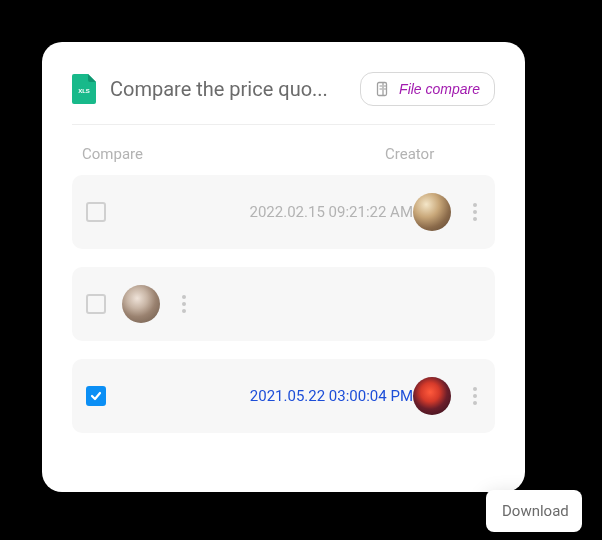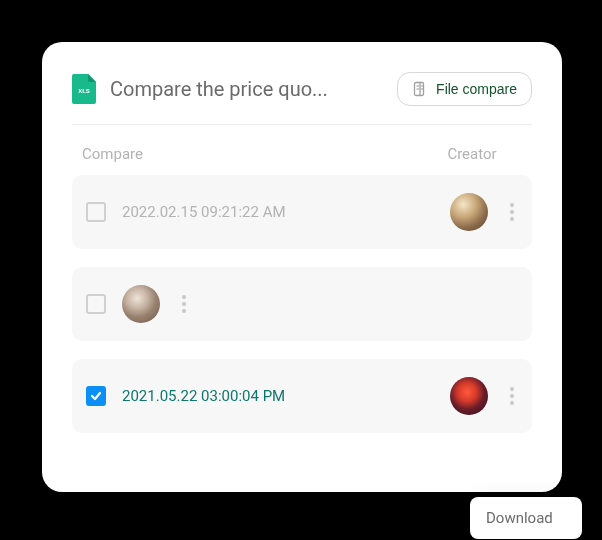--- a/index.html
+++ b/index.html
@@ -7,21 +7,21 @@
     width: 602px;
     height: 540px;
     background: #000;
     font-family: -apple-system, BlinkMacSystemFont, "Segoe UI", Roboto, Arial, sans-serif;
     position: relative;
   }
   .card {
     position: absolute;
     left: 42px;
     top: 42px;
-    width: 520px;
+    width: 483px;
     height: 450px;
     background: #fff;
     border-radius: 20px;
     padding: 30px 30px 20px 30px;
   }
   .header {
     display: flex;
     align-items: center;
     gap: 14px;
     padding-bottom: 18px;
@@ -45,38 +45,40 @@
   .compare-btn {
     display: flex;
     align-items: center;
     gap: 8px;
     padding: 8px 14px;
     border: 1px solid #d8d8d8;
     border-radius: 13px;
     background: #fff;
     cursor: pointer;
     font-size: 14px;
-    color: #14532d;
+    color: #a21caf;
+    font-style: italic;
   }
   .compare-btn svg { display: block; }
   .columns {
     display: flex;
     padding: 20px 10px 12px 10px;
     font-size: 15px;
     color: #b3b3b3;
   }
   .col-edited { flex: 1; }
-  .col-creator { width: 100px; text-align: center; }
+  .col-creator { width: 100px; }
   .row {
     display: flex;
     align-items: center;
     background: #f7f7f7;
     border-radius: 10px;
     padding: 18px 14px;
     margin-bottom: 18px;
+    text-align: right;
   }
   .checkbox {
     width: 20px;
     height: 20px;
     border: 2px solid #d0d0d0;
     border-radius: 3px;
     margin-right: 16px;
     cursor: pointer;
     display: flex;
     align-items: center;
@@ -86,21 +88,21 @@
   .checkbox.checked {
     background: #0b8ff5;
     border-color: #0b8ff5;
   }
   .checkbox.checked svg { display: block; }
   .timestamp {
     flex: 1;
     font-size: 15px;
     color: #b3b3b3;
   }
-  .row.selected .timestamp { color: #0f766e; }
+  .row.selected .timestamp { color: #1d4ed8; }
   .avatar {
     width: 38px;
     height: 38px;
     border-radius: 50%;
     margin-right: 18px;
     flex-shrink: 0;
   }
   .av1 { background: radial-gradient(circle at 35% 30%, #f4e6c8 0%, #c9a87a 35%, #8a6a4a 65%, #5a4432 100%); }
   .av2 { background: radial-gradient(circle at 40% 35%, #efe3d9 0%, #c8b5a5 30%, #9a8270 55%, #6a5748 100%); }
   .av3 { background: radial-gradient(circle at 45% 40%, #ff5a3c 0%, #d63a2a 30%, #6b1e2a 55%, #2a0e1a 100%); }
@@ -113,22 +115,22 @@
   }
   .more span {
     width: 4px;
     height: 4px;
     background: #c7c7c7;
     border-radius: 50%;
   }
   .menu {
     position: absolute;
     right: 20px;
-    bottom: 1px;
-    width: 112px;
+    bottom: 8px;
+    width: 96px;
     background: #fff;
     border-radius: 8px;
     box-shadow: 0 4px 20px rgba(0,0,0,0.15);
     overflow: hidden;
   }
   .menu-item {
     padding: 12px 16px;
     font-size: 15px;
     color: #6b6b6b;
     cursor: pointer;

